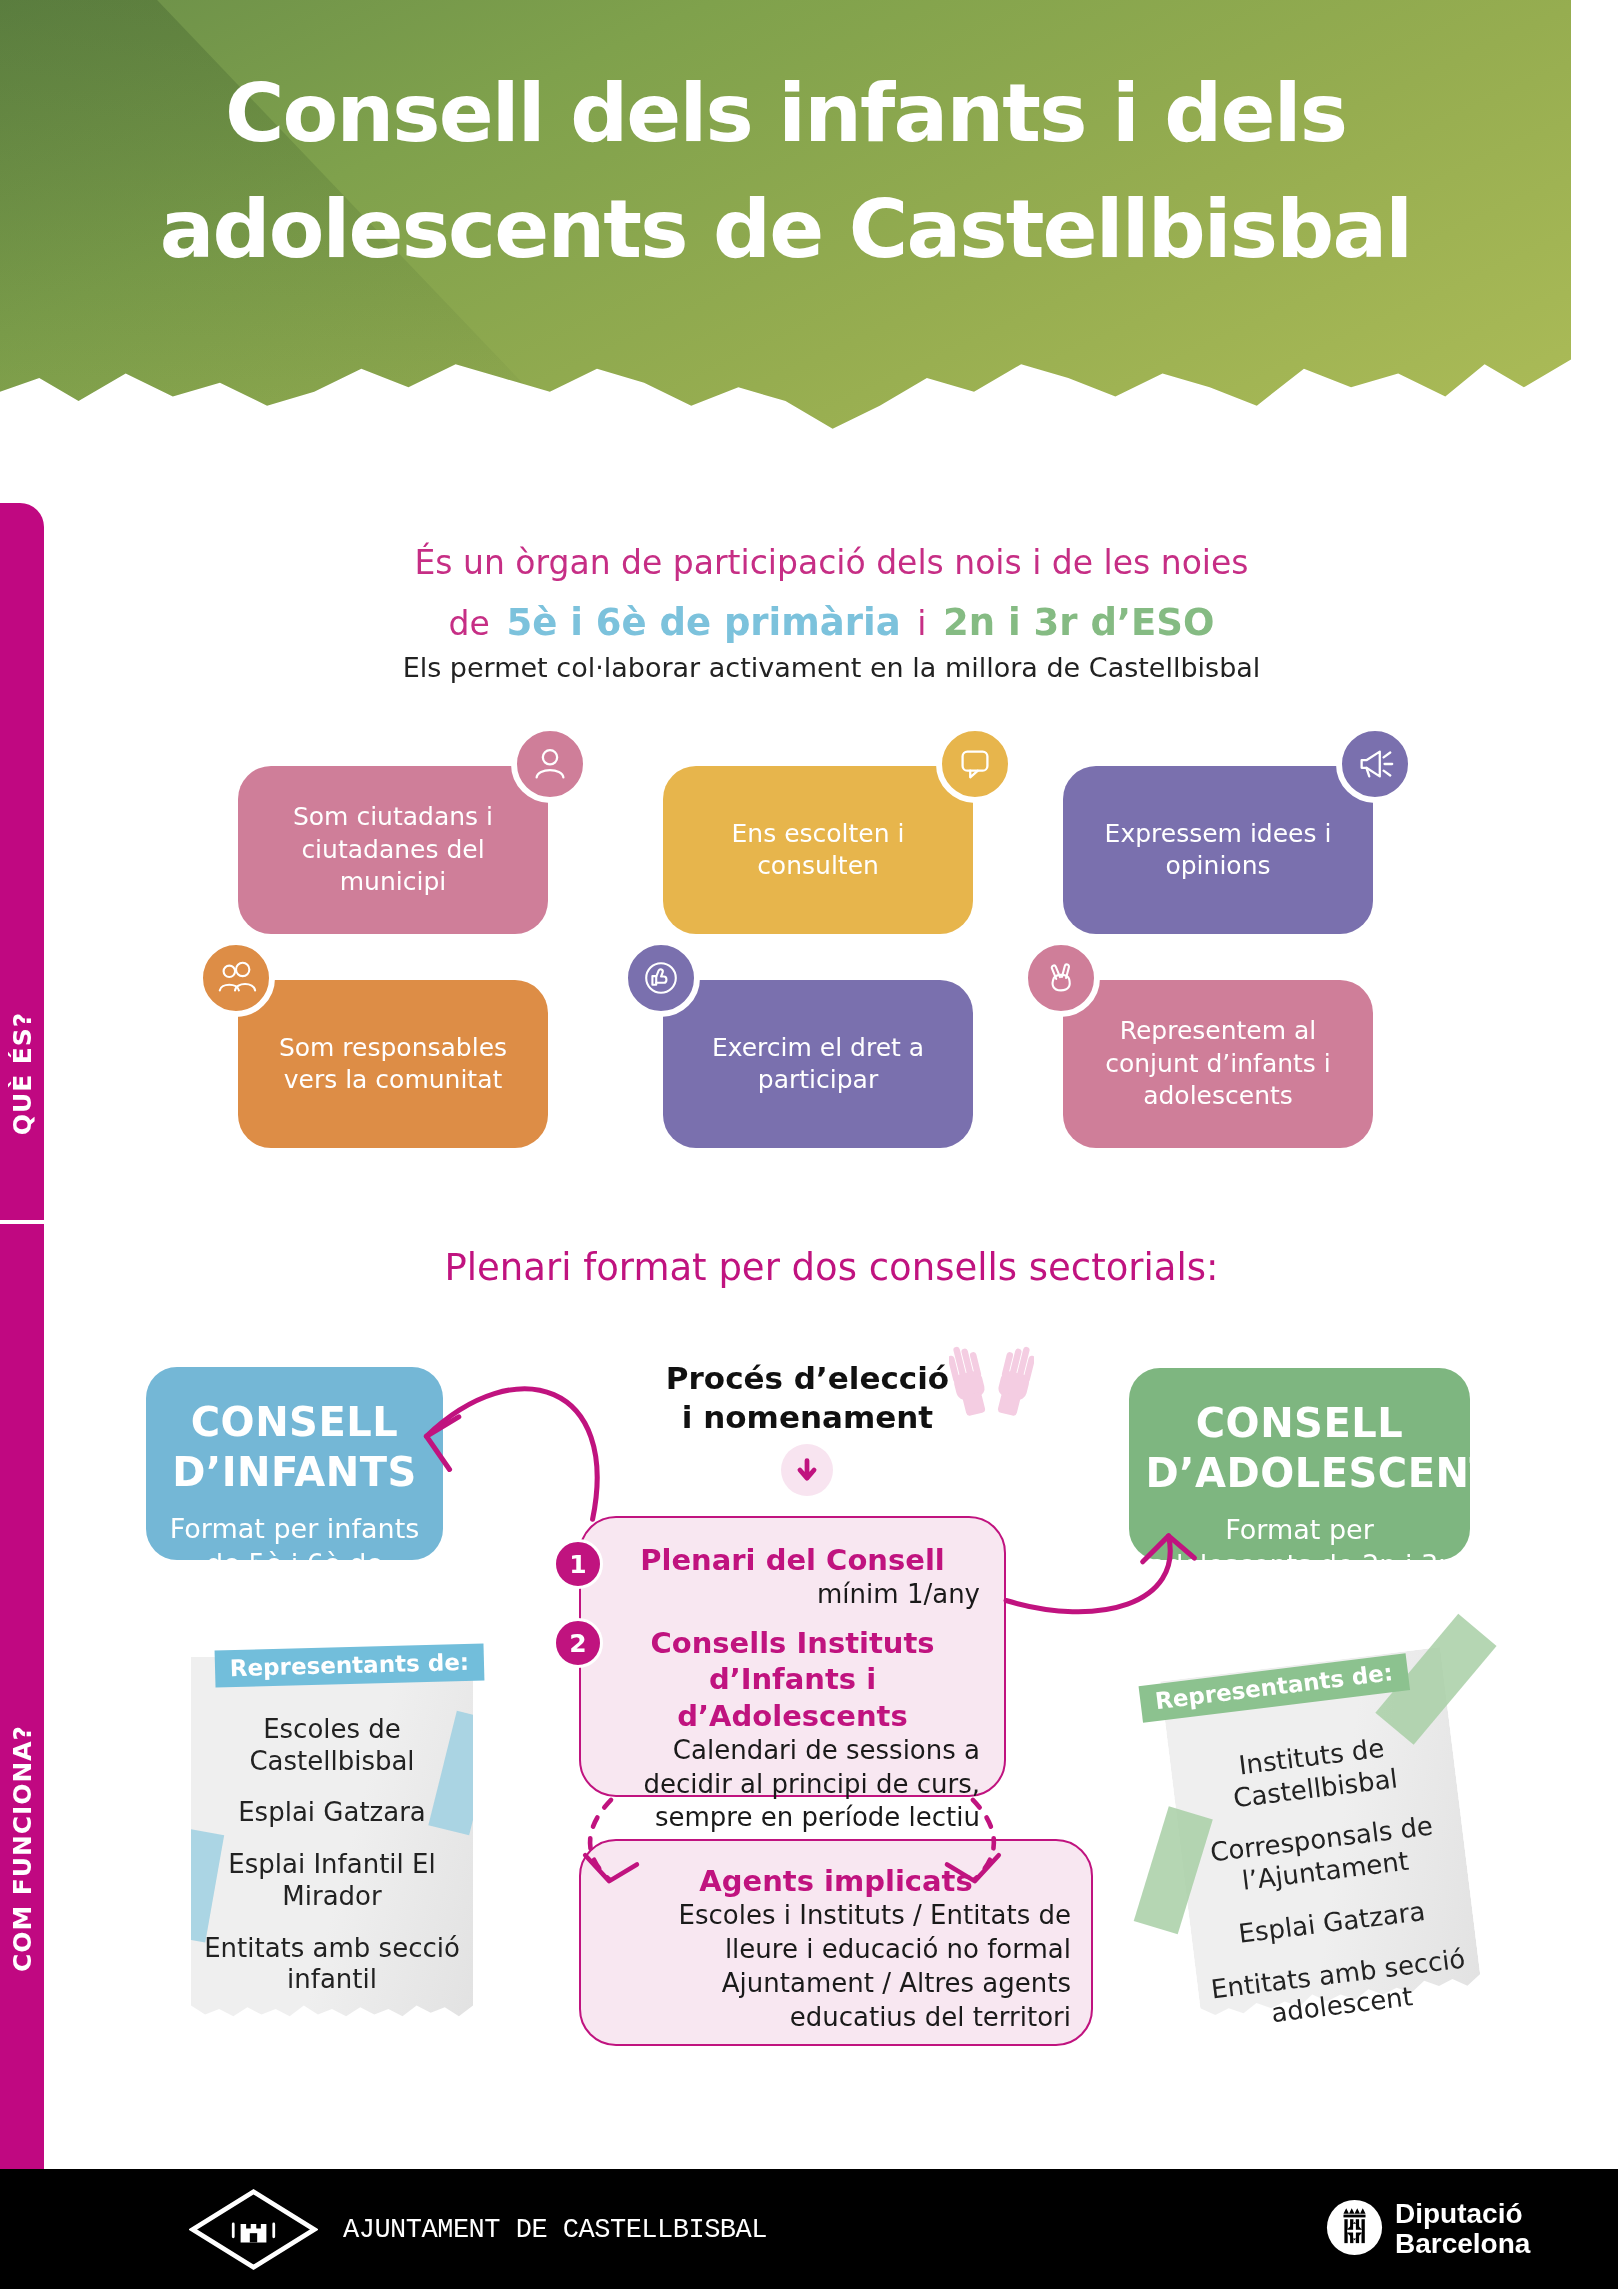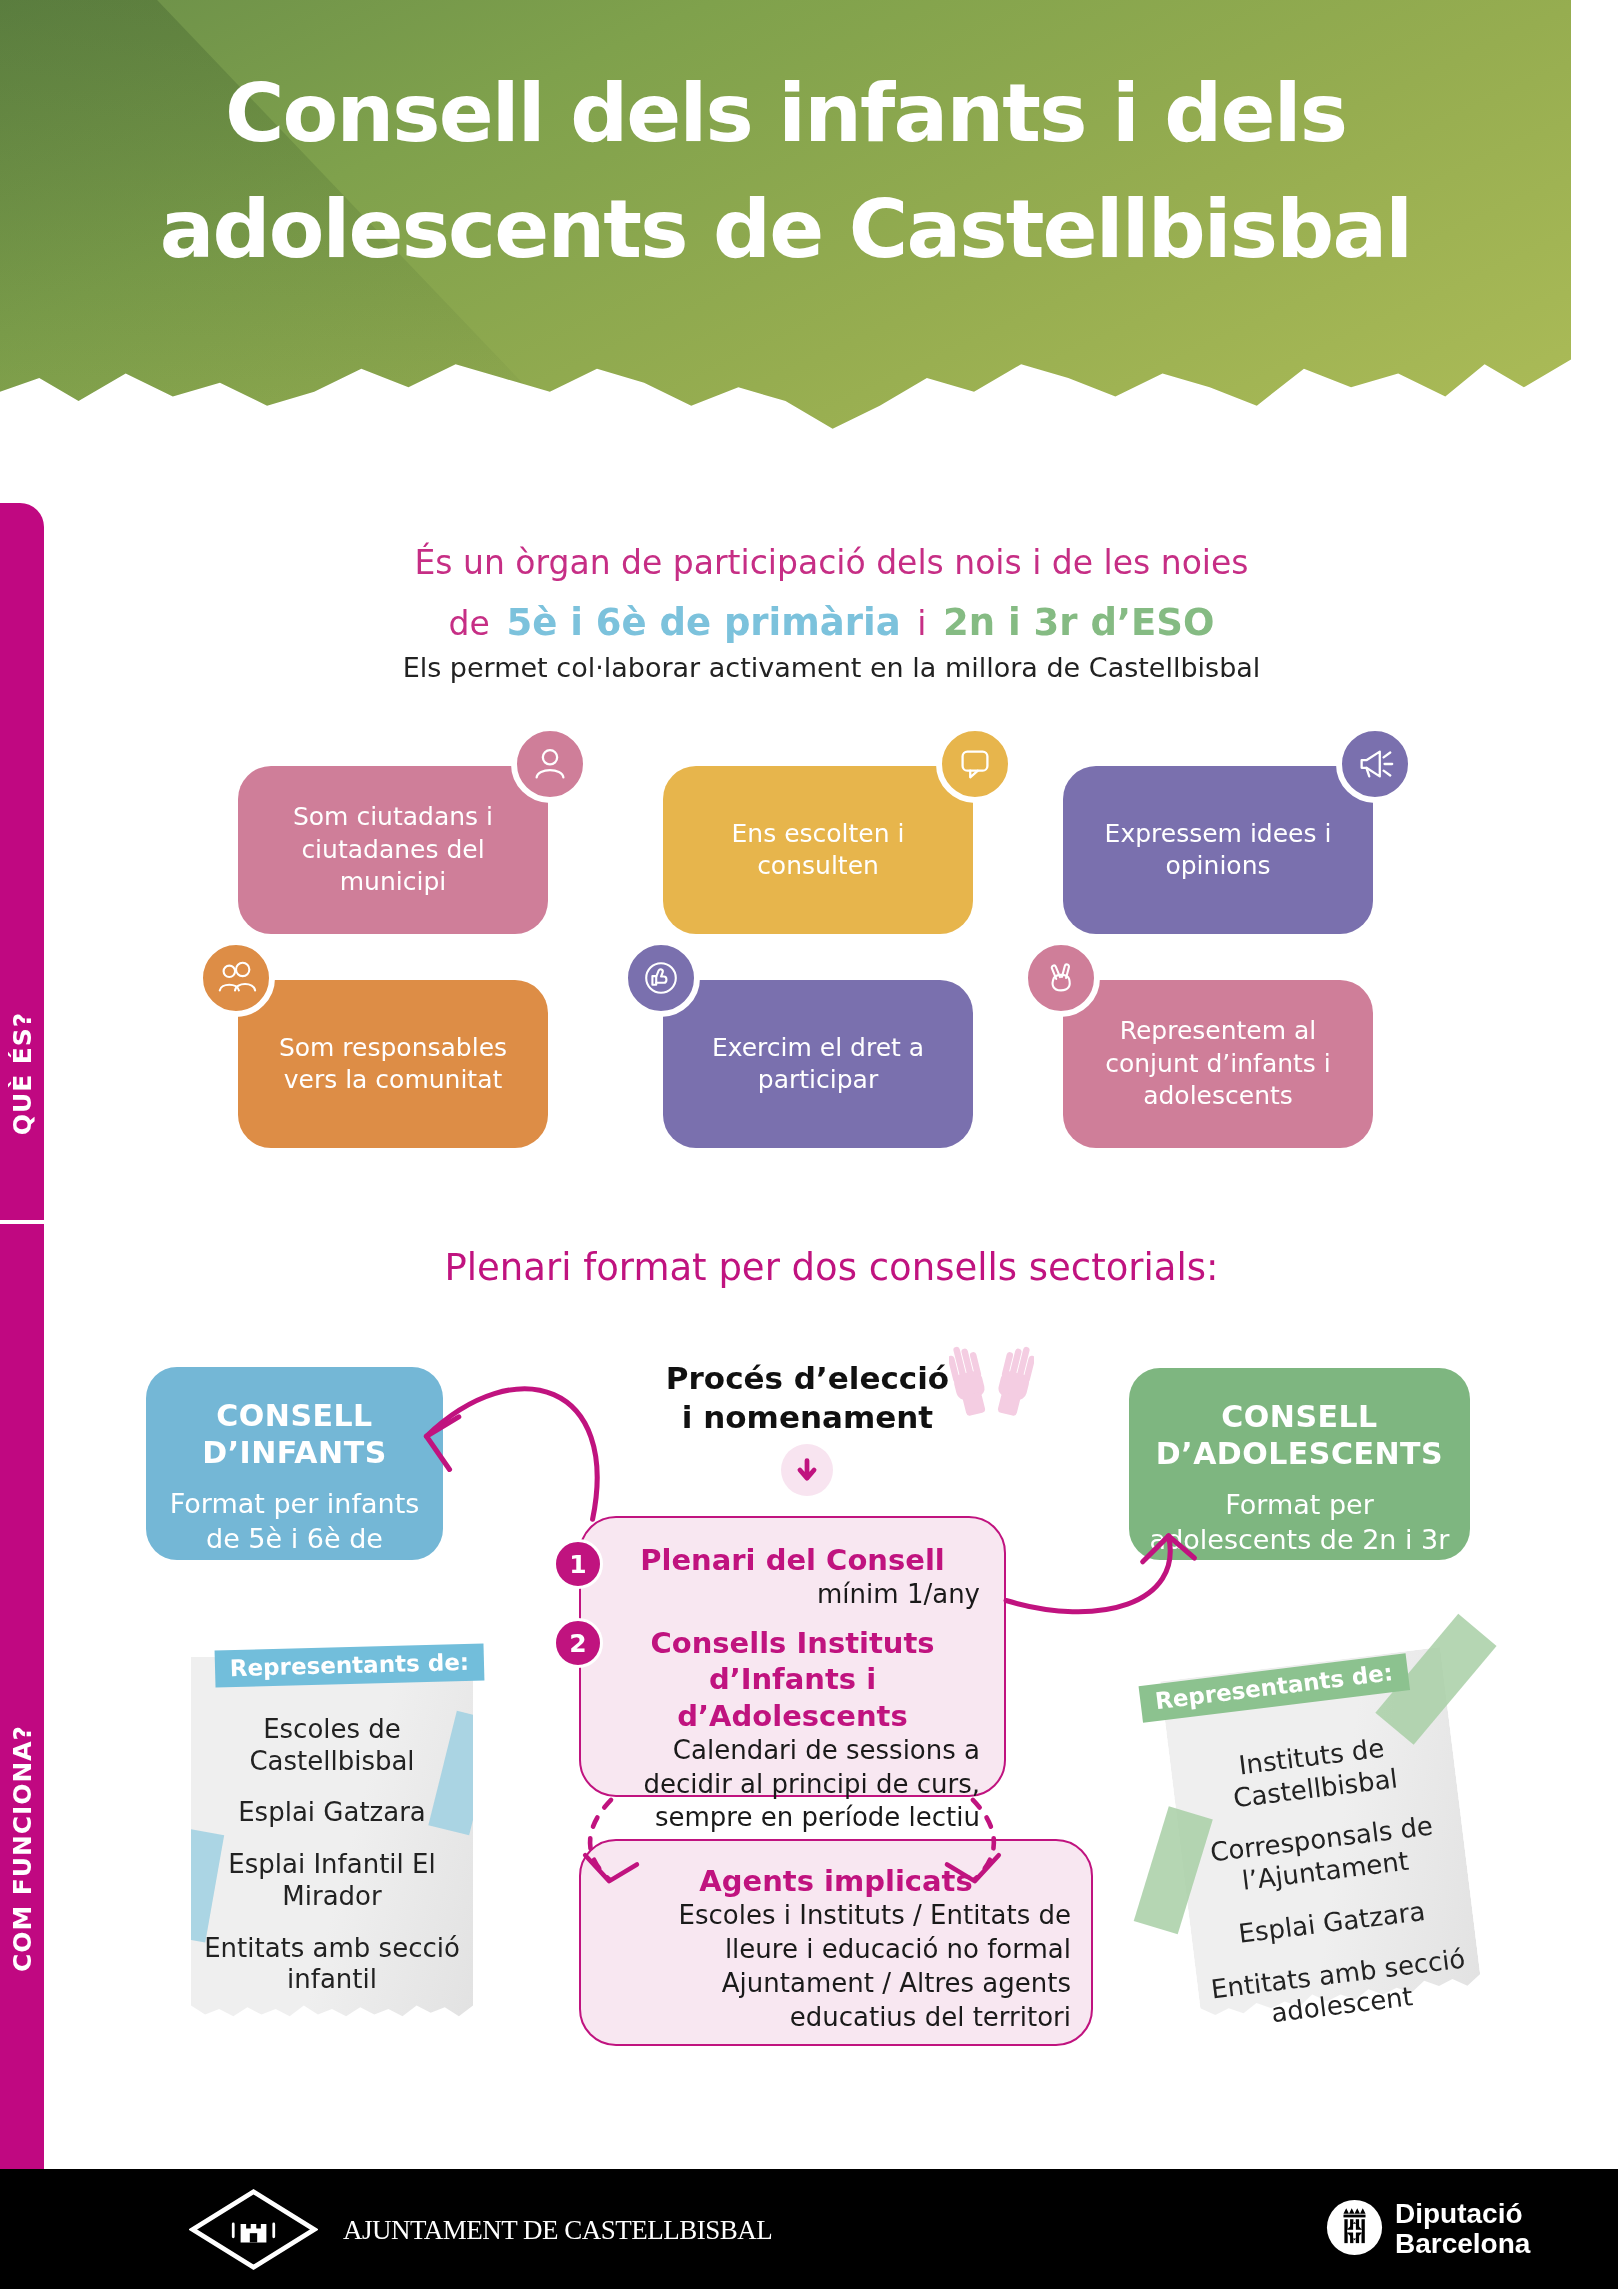--- a/index.html
+++ b/index.html
@@ -51,21 +51,21 @@
   .card1{left:238px;top:766px;}  .card2{left:663px;top:766px;}  .card3{left:1063px;top:766px;}
   .card4{left:238px;top:980px;} .card5{left:663px;top:980px;} .card6{left:1063px;top:980px;}
 
   
   .sec2-heading{position:absolute;left:44px;width:1575px;top:1246px;text-align:center;
     color:#c0137f;font-size:37px;}
   .council{position:absolute;border-radius:31px;color:#fff;text-align:center;
     box-sizing:border-box;padding:29.5px 16.6px;}
   .council-infants{left:146px;top:1367px;width:297px;height:193px;background:#74b7d6;}
   .council-adol{left:1129px;top:1368px;width:341px;height:192px;background:#7eb680;}
-  .council-title{font-weight:bold;font-size:30px;line-height:1.25;letter-spacing:0.5px;}
+  .council-title{font-weight:bold;font-size:40px;line-height:1.25;letter-spacing:0.5px;}
   .council-sub{font-size:27px;line-height:1.3;margin-top:14.8px;}
 
   .proces-title{position:absolute;left:637px;top:1359px;width:341px;text-align:center;
     color:#111;font-weight:bold;font-size:31px;line-height:1.25;}
   .hands{position:absolute;left:949px;top:1336px;}
   .down-circle{position:absolute;left:781px;top:1444px;width:52px;height:52px;border-radius:50%;
     background:#f8e4f0;display:flex;align-items:center;justify-content:center;}
 
   .pink-panel{position:absolute;background:#f8e7f1;border:2.8px solid #c0137f;border-radius:37px;
     box-sizing:border-box;text-align:center;}
@@ -106,21 +106,21 @@
   .tape-r1{right:-16.6px;top:-33px;width:50px;height:129px;transform:rotate(47deg);}
   .tape-r2{left:-33px;top:129px;width:46px;height:120px;transform:rotate(24deg);}
 
   
   .arrows{position:absolute;left:0;top:0;pointer-events:none;}
 
   
   .footer{position:absolute;left:0;top:2169px;width:1619px;height:121px;background:#000;color:#fff;}
   .aj-logo{position:absolute;left:189px;top:20px;}
   .aj-text{position:absolute;left:343px;top:46px;font-size:27px;letter-spacing:-0.5px;
-    font-family:Liberation Serif, serif;}
+    font-family:Liberation Mono, monospace;}
   .dip-logo{position:absolute;left:1326px;top:30px;}
   .dip-text{position:absolute;left:1395px;top:29.5px;font-weight:bold;font-size:28px;line-height:1.1;
     font-family:"Liberation Sans", sans-serif;}
 </style>
 </head>
 <body>
 
 <div class="canvas">
 
   <div class="header">

